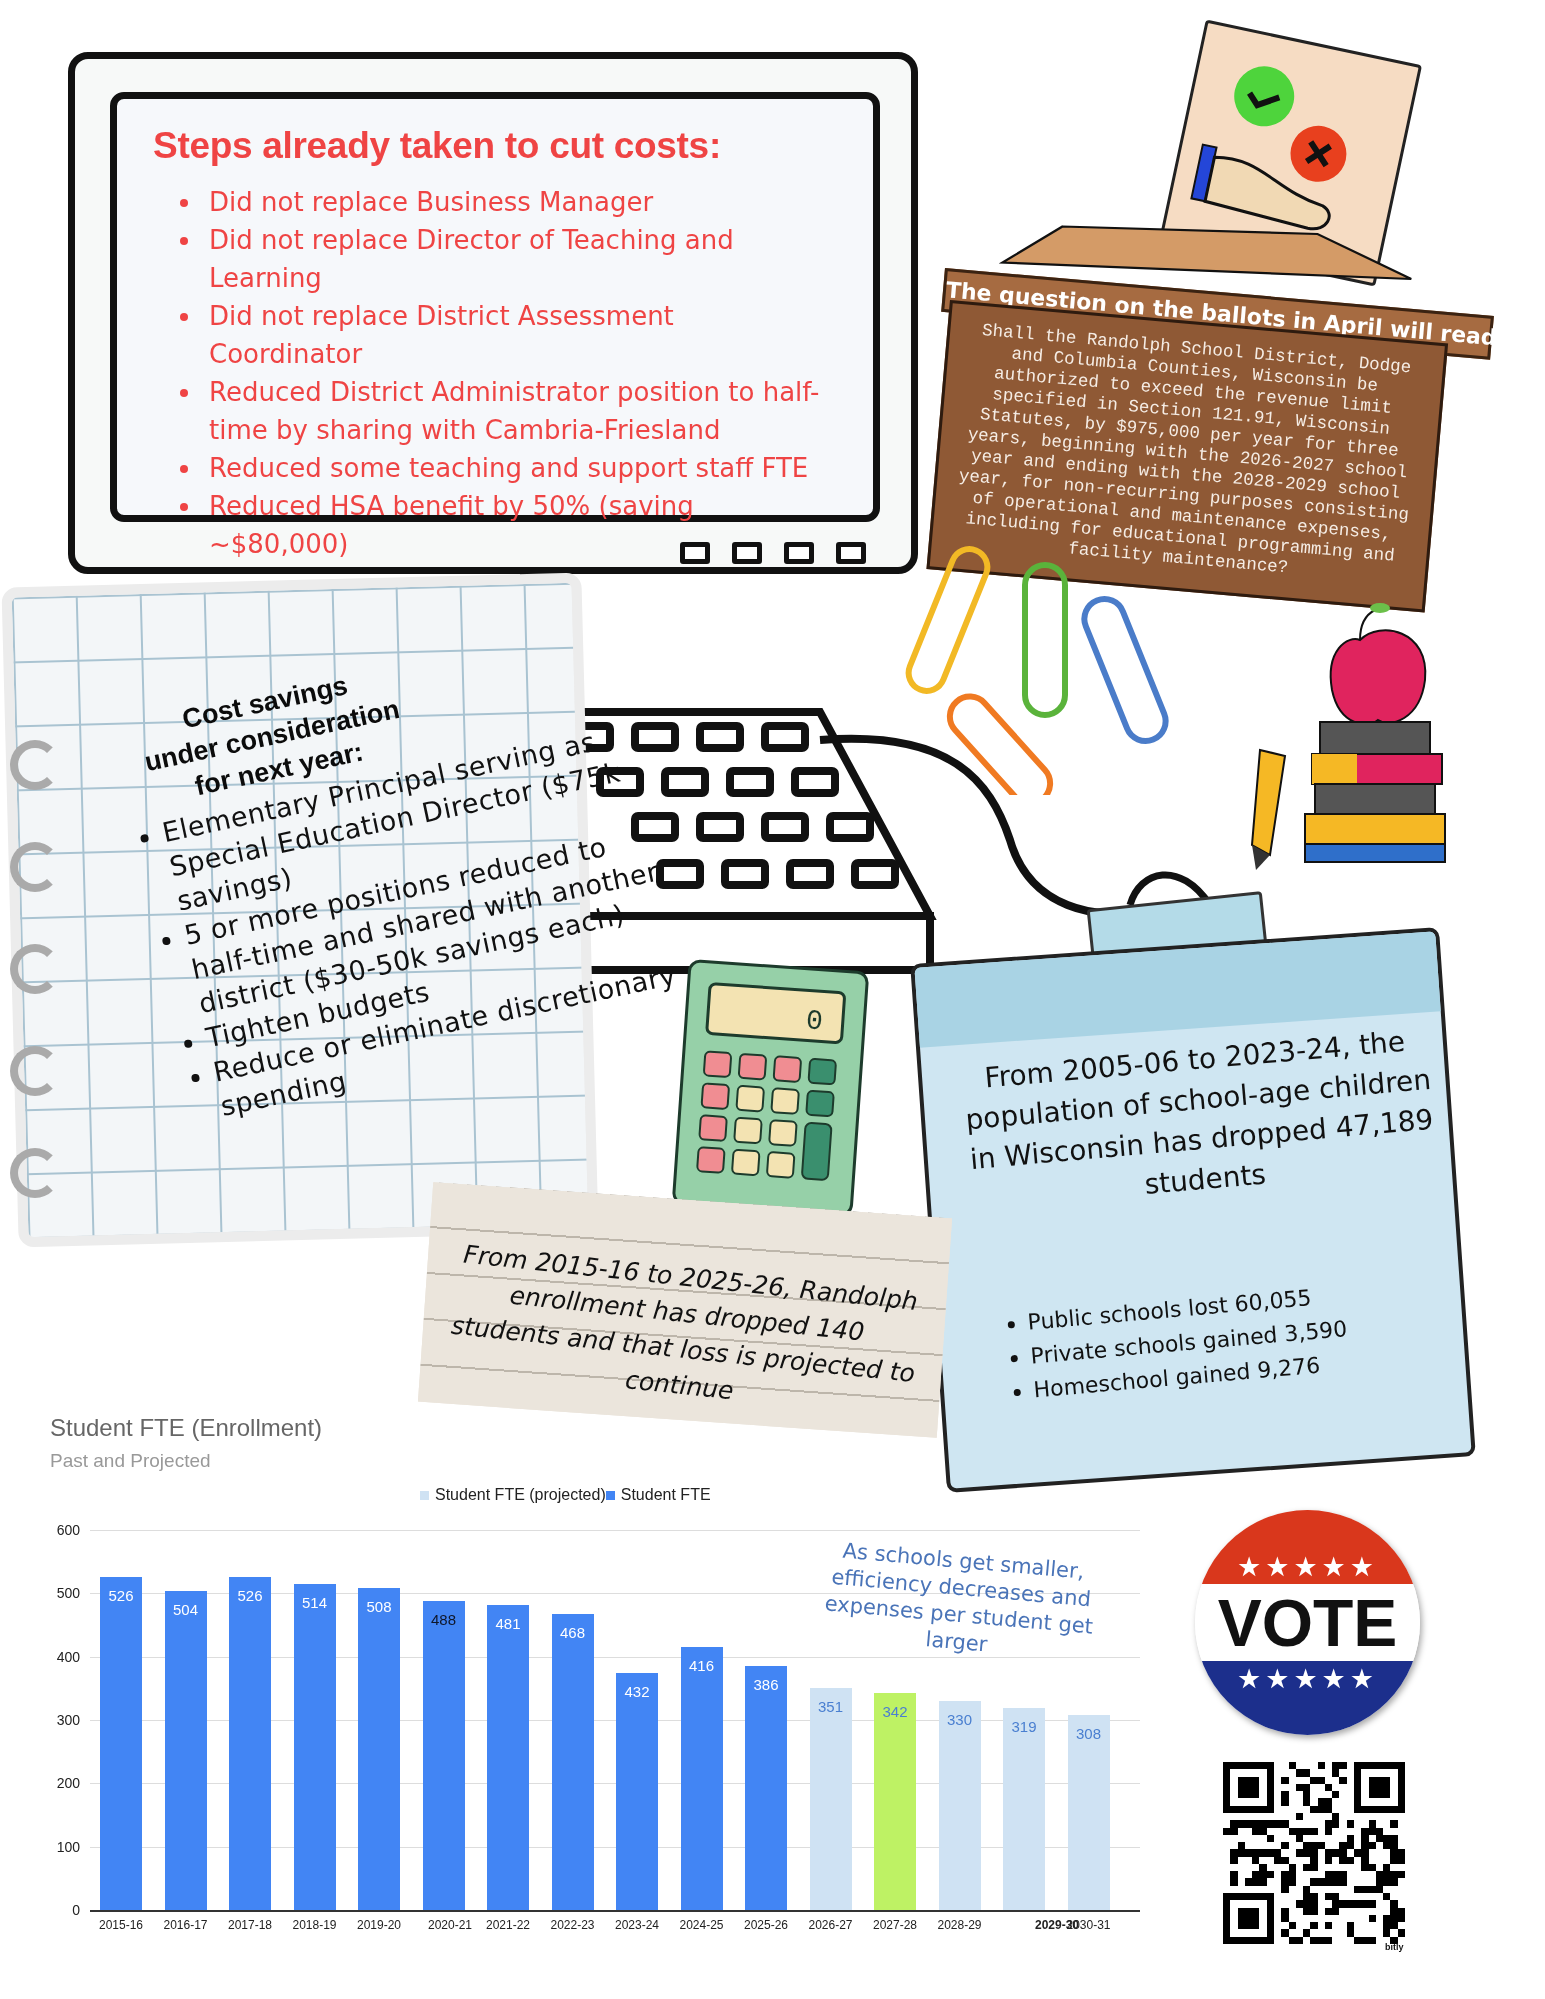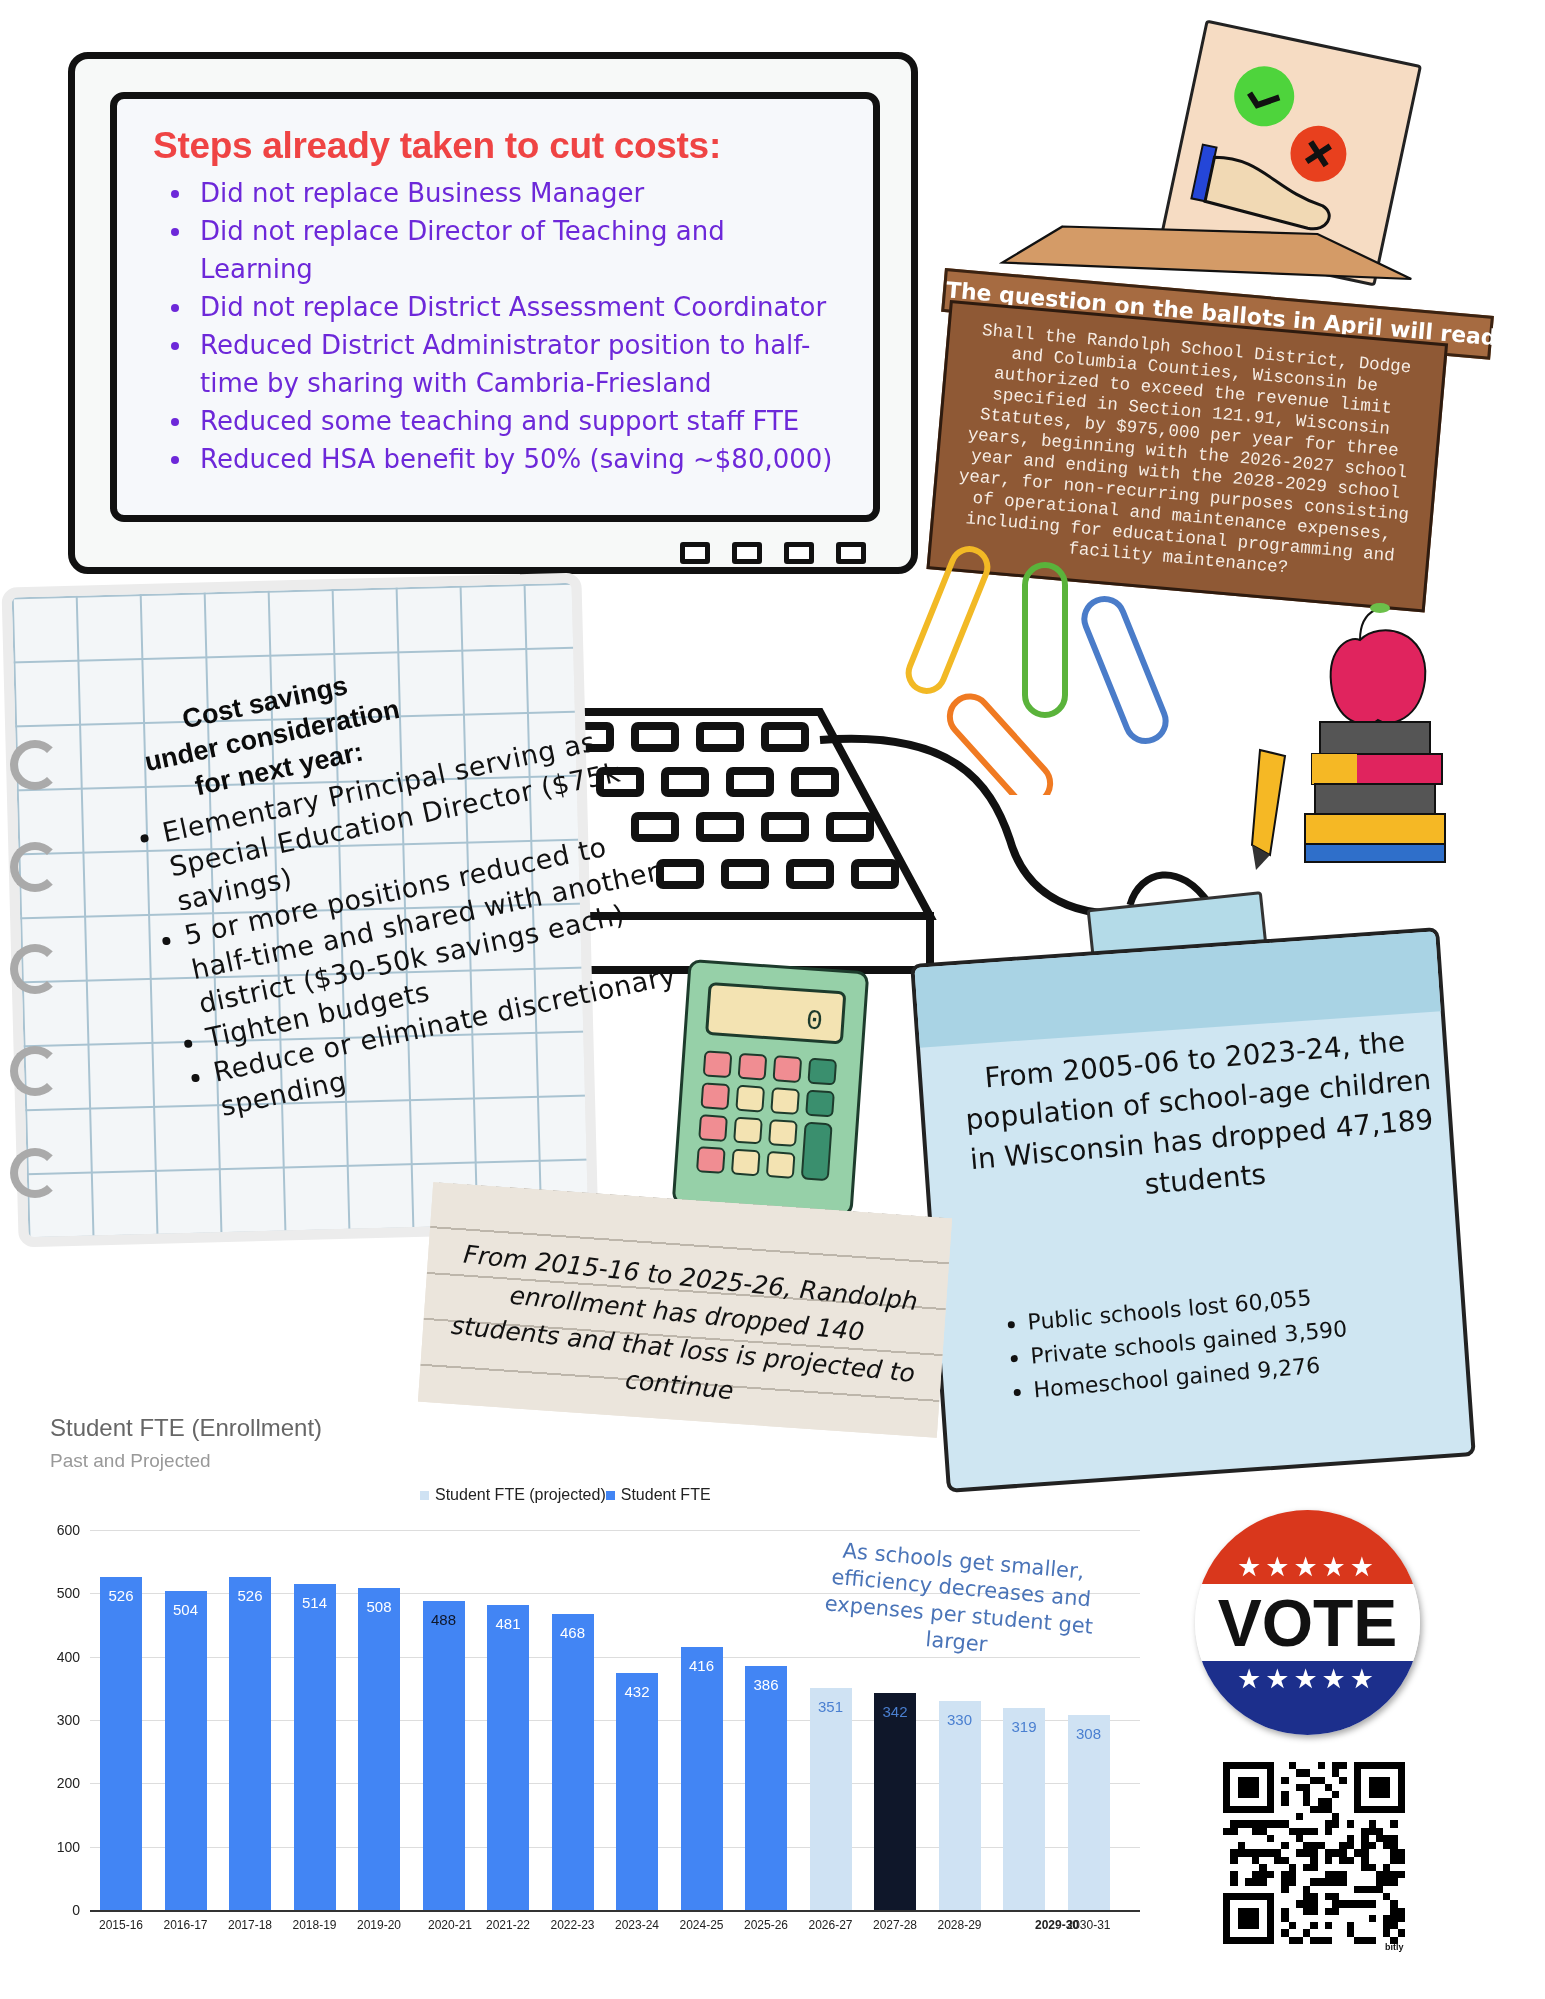--- a/index.html
+++ b/index.html
@@ -3,21 +3,21 @@
 <meta charset="utf-8">
 <style>
   html,body{margin:0;padding:0;background:#fff;}
   body{width:1545px;height:1999px;position:relative;overflow:hidden;font-family:"DejaVu Sans",sans-serif;}
   .abs{position:absolute;}
 
   
   .monitor{left:68px;top:52px;width:850px;height:522px;border:7px solid #111;border-radius:20px;background:#f7f9f8;box-sizing:border-box;}
   .screen{left:110px;top:92px;width:770px;height:430px;border:7px solid #111;border-radius:14px;background:#f6f8fb;box-sizing:border-box;padding:26px 30px 0 36px;}
   .screen h1{margin:0 0 6px 0;font-family:"Liberation Sans",sans-serif;font-weight:bold;font-size:37px;color:#ef4444;letter-spacing:-0.3px;}
-  .screen ul{margin:7px;padding:0 0 0 34px;color:#6d28d9;font-family:"DejaVu Sans",sans-serif;font-size:26px;line-height:38px;}
+  .screen ul{margin:16px;padding:0 0 0 34px;color:#ef4444;font-family:"DejaVu Sans",sans-serif;font-size:26px;line-height:38px;}
   .screen li{padding-left:6px;}
   .dots{left:680px;top:542px;display:flex;gap:22px;}
   .dots span{width:20px;height:12px;border:5px solid #111;border-radius:3px;display:block;background:#fff;}
   .stand{left:520px;top:574px;width:16px;height:130px;background:#111;}
 
   
   .kbd{left:530px;top:706px;}
 
   
   .graph{left:20px;top:590px;width:560px;height:640px;transform:rotate(-1.5deg);
@@ -287,21 +287,21 @@
     </div>
     <div class="xlab" style="left: 620.5px;">2024-25</div>
     <div class="bar" style="left: 695px; height: 244.467px; background: rgb(66, 133, 244);">
       <div class="v" style="color: rgb(255, 255, 255);">386</div>
     </div>
     <div class="xlab" style="left: 685px;">2025-26</div>
     <div class="bar" style="left: 759.5px; height: 222.3px; background: rgb(207, 226, 243);">
       <div class="v" style="color: rgb(74, 127, 208);">351</div>
     </div>
     <div class="xlab" style="left: 749.5px;">2026-27</div>
-    <div class="bar" style="left: 824px; height: 216.6px; background: #0f172a;">
+    <div class="bar" style="left: 824px; height: 216.6px; background: #bef264;">
       <div class="v" style="color: rgb(74, 127, 208);">342</div>
     </div>
     <div class="xlab" style="left: 814px;">2027-28</div>
     <div class="bar" style="left: 888.5px; height: 209px; background: rgb(207, 226, 243);">
       <div class="v" style="color: rgb(74, 127, 208);">330</div>
     </div>
     <div class="xlab" style="left: 878.5px;">2028-29</div>
     <div class="bar" style="left: 953px; height: 202.033px; background: rgb(207, 226, 243);">
       <div class="v" style="color: rgb(74, 127, 208);">319</div>
     </div>

